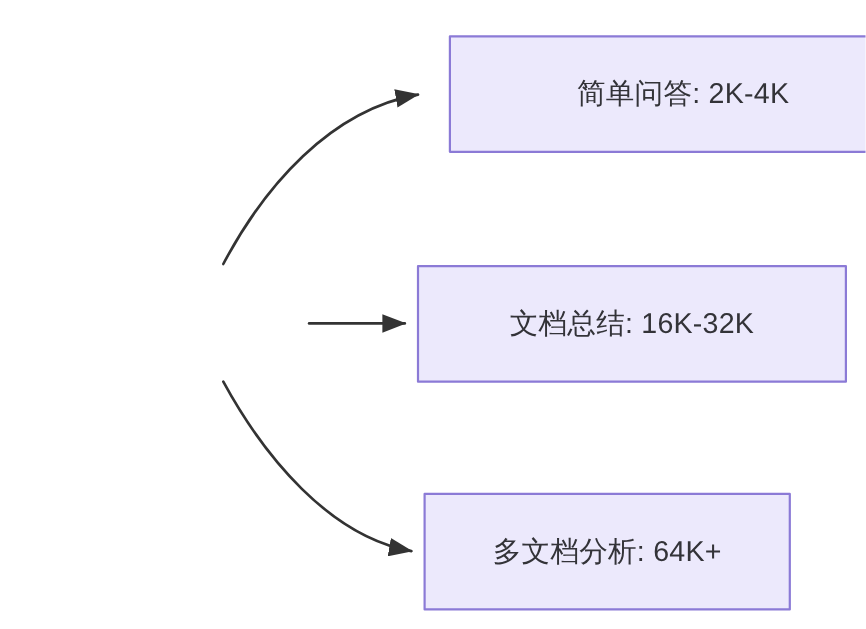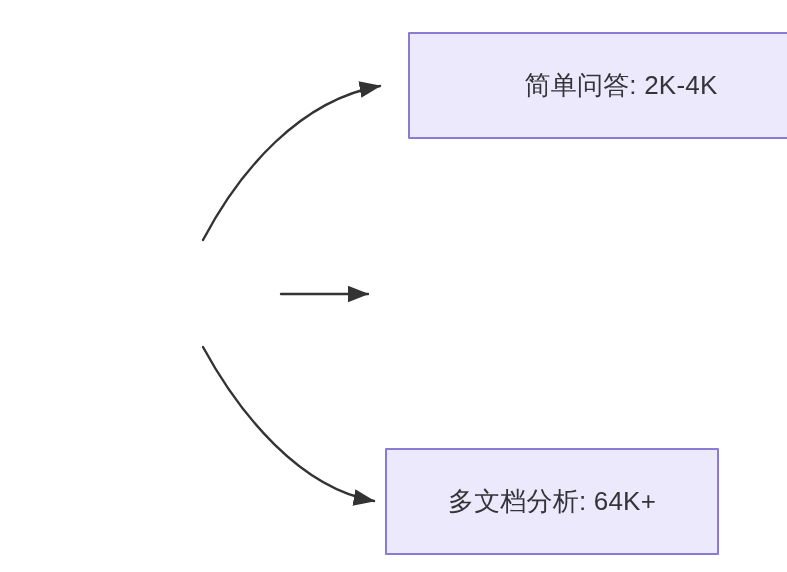--- a/index.html
+++ b/index.html
@@ -66,18 +66,21 @@
     <path d="M 281 294 L 368 294" fill="none" stroke="#333333" stroke-width="2.4" stroke-linecap="round" marker-end="url(#arrowhead)"></path>
 
     <path d="M 203 347 C 240 415, 300 488, 374 501" fill="none" stroke="#333333" stroke-width="2.4" stroke-linecap="round" marker-end="url(#arrowhead)"></path>
   </svg>
 
 
   <div class="node" id="node-child0">
     <span class="node-label">简单问答: 2K-4K</span>
   </div>
 
+  <div class="node" id="node-child1">
+    <span class="node-label">文档总结: 16K-32K</span>
+  </div>
 
   <div class="node" id="node-child2">
     <span class="node-label">多文档分析: 64K+</span>
   </div>
 
 </div>
 
 </body></html>

